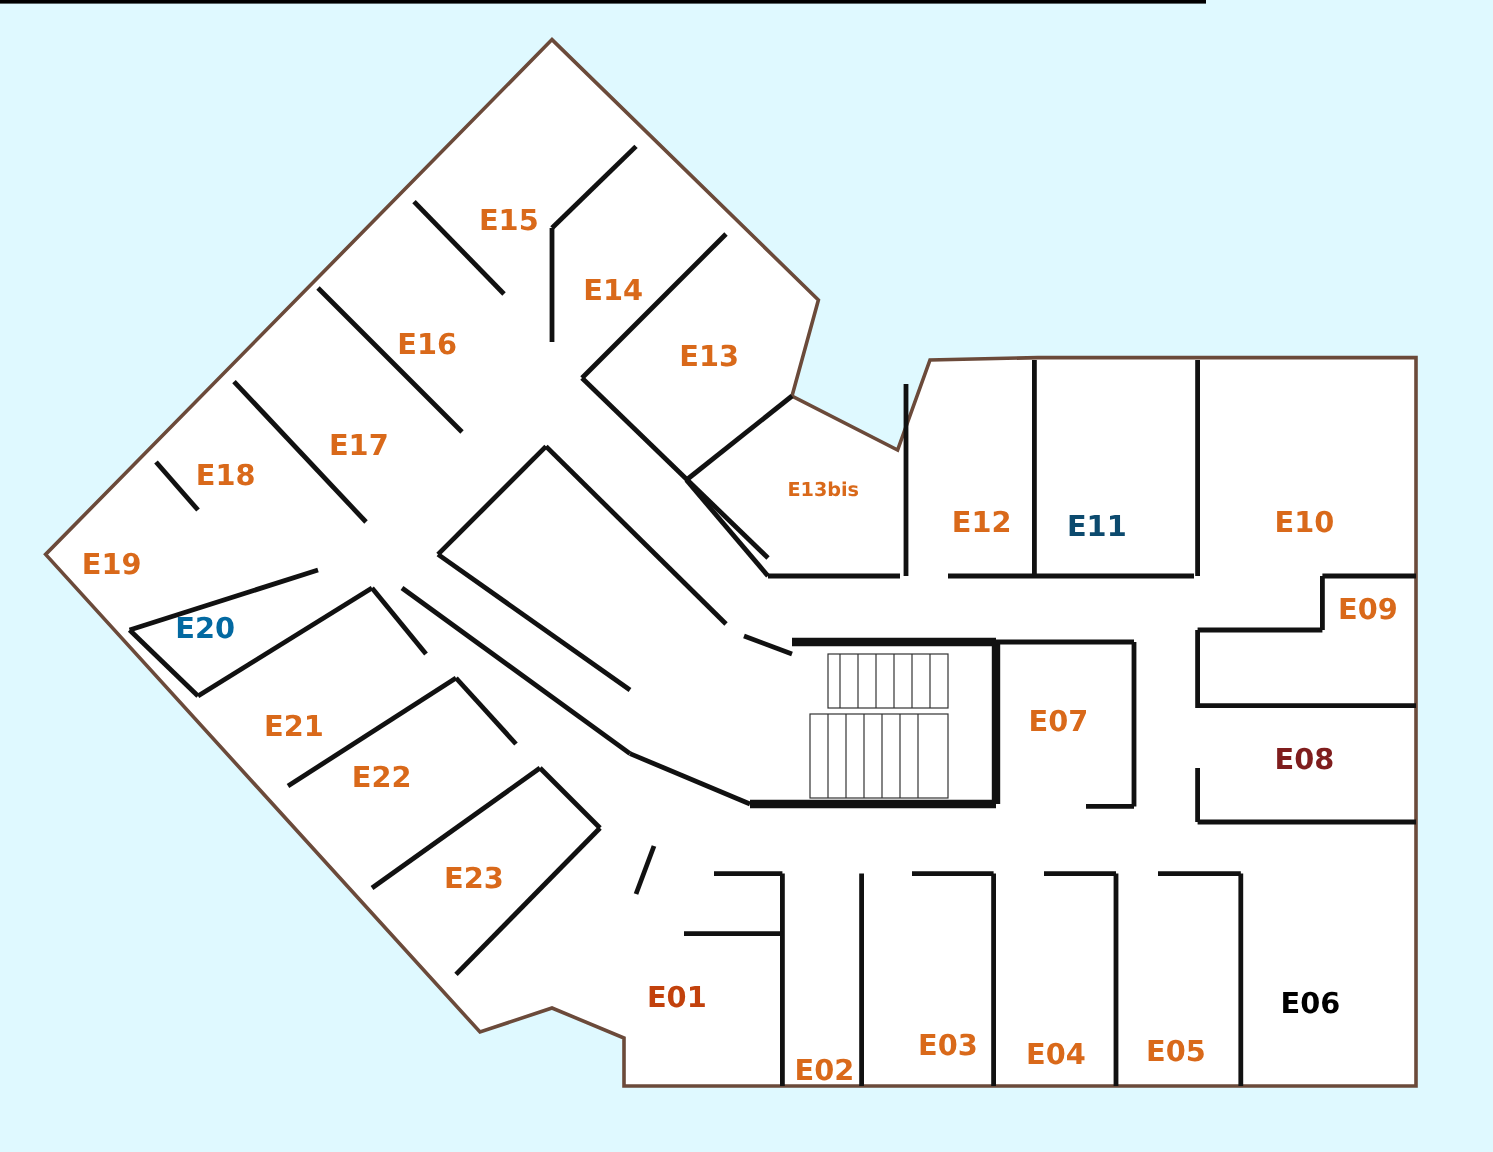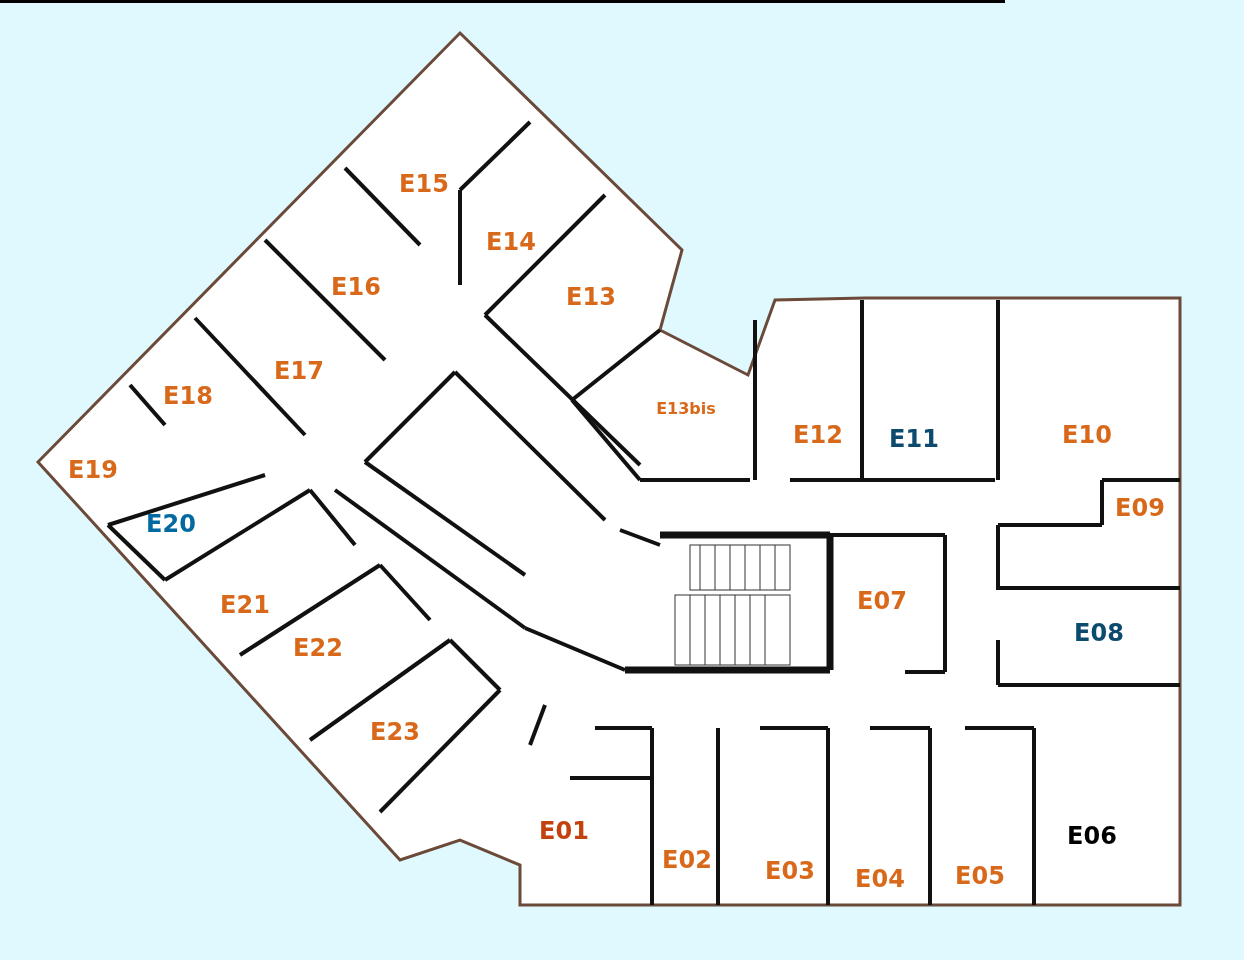--- a/index.html
+++ b/index.html
@@ -93,27 +93,27 @@
       <line x1="705" y1="595" x2="705" y2="665"></line>
       <line x1="720" y1="595" x2="720" y2="665"></line>
       <line x1="735" y1="595" x2="735" y2="665"></line>
       <line x1="750" y1="595" x2="750" y2="665"></line>
       <line x1="765" y1="595" x2="765" y2="665"></line>
   </g>
 </svg>
 
 <div id="labels">
     <div class="lbl" style="left: 564px; top: 831px; color: #c2410c;">E01</div>
-    <div class="lbl" style="left: 687px; top: 860px; color: rgb(217, 105, 26);">E02</div>
+    <div class="lbl" style="left: 687px; top: 892px; color: rgb(217, 105, 26);">E02</div>
     <div class="lbl" style="left: 768px; top: 871px; color: rgb(217, 105, 26); margin-left: 22px;">E03</div>
     <div class="lbl" style="left: 880px; top: 879px; color: rgb(217, 105, 26);">E04</div>
     <div class="lbl" style="left: 980px; top: 876px; color: rgb(217, 105, 26);">E05</div>
     <div class="lbl" style="left: 1092px; top: 836px; color: #000000;">E06</div>
     <div class="lbl" style="left: 882px; top: 601px; color: rgb(217, 105, 26);">E07</div>
-    <div class="lbl" style="left: 1087px; top: 633px; color: #0c4a6e; margin-left: 12px;">E08</div>
+    <div class="lbl" style="left: 1087px; top: 633px; color: #7f1d1d;">E08</div>
     <div class="lbl" style="left: 1140px; top: 508px; color: rgb(217, 105, 26);">E09</div>
     <div class="lbl" style="left: 1087px; top: 435px; color: rgb(217, 105, 26);">E10</div>
     <div class="lbl" style="left: 914px; top: 439px; color: #0c4a6e;">E11</div>
     <div class="lbl" style="left: 818px; top: 435px; color: rgb(217, 105, 26);">E12</div>
     <div class="lbl" style="left: 591px; top: 297px; color: rgb(217, 105, 26);">E13</div>
     <div class="lbl small" style="left: 686px; top: 408px; color: rgb(217, 105, 26);">E13bis</div>
     <div class="lbl" style="left: 511px; top: 242px; color: rgb(217, 105, 26);">E14</div>
     <div class="lbl" style="left: 424px; top: 184px; color: rgb(217, 105, 26);">E15</div>
     <div class="lbl" style="left: 356px; top: 287px; color: rgb(217, 105, 26);">E16</div>
     <div class="lbl" style="left: 299px; top: 371px; color: rgb(217, 105, 26);">E17</div>

